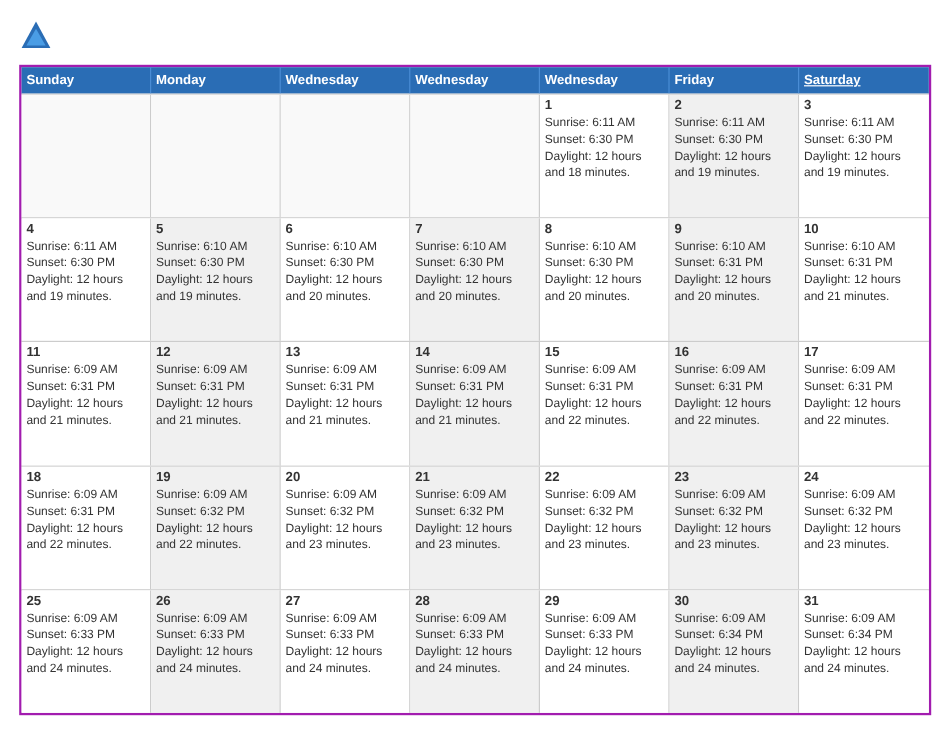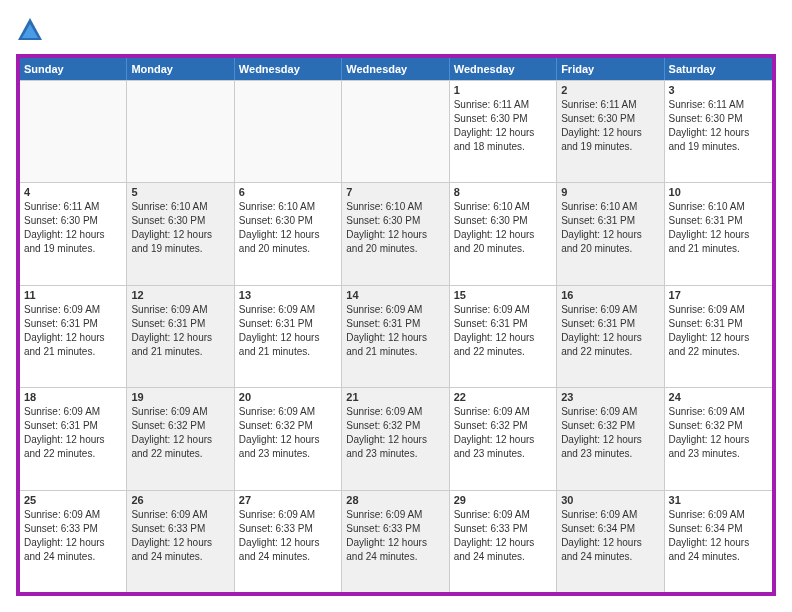--- a/index.html
+++ b/index.html
@@ -57,36 +57,36 @@
       line-height: 1.1;
     }
     .location {
       font-size: 14px;
       color: #555;
     }
     .calendar {
       flex: 1;
       display: flex;
       flex-direction: column;
-      border: 4px solid #a21caf;
+      border: 2px solid #a21caf;
     }
     .cal-header-row {
       display: grid;
       grid-template-columns: repeat(7, 1fr);
       background: #2a6db5;
     }
     .cal-header-cell {
       color: #fff;
       font-size: 11px;
       font-weight: bold;
       padding: 5px 4px;
       text-align: left;
       border-right: 1px solid #4a8dd5;
     }
-    .cal-header-cell:last-child { border-right: none; }
+    .cal-header-cell:last-child { border-right: none; text-decoration: underline; }
     .cal-body {
       display: flex;
       flex-direction: column;
       flex: 1;
     }
     .cal-week {
       display: grid;
       grid-template-columns: repeat(7, 1fr);
       flex: 1;
       border-top: 1px solid #ccc;

